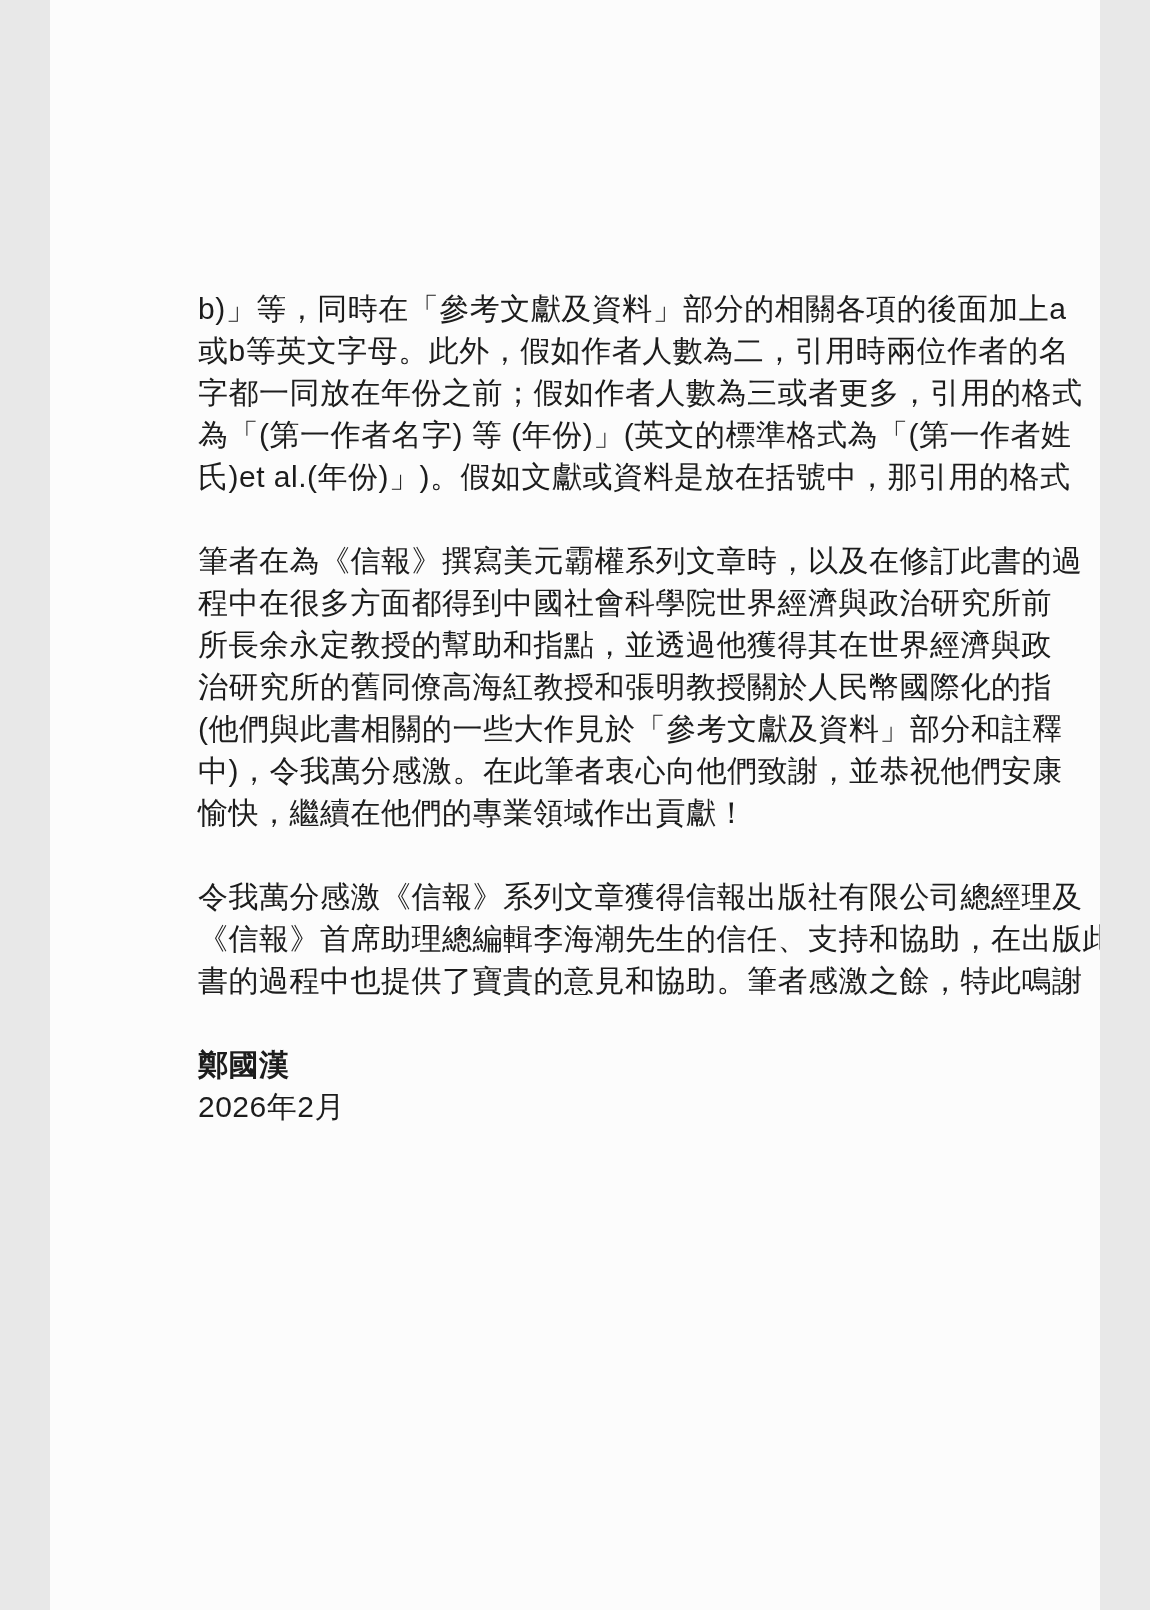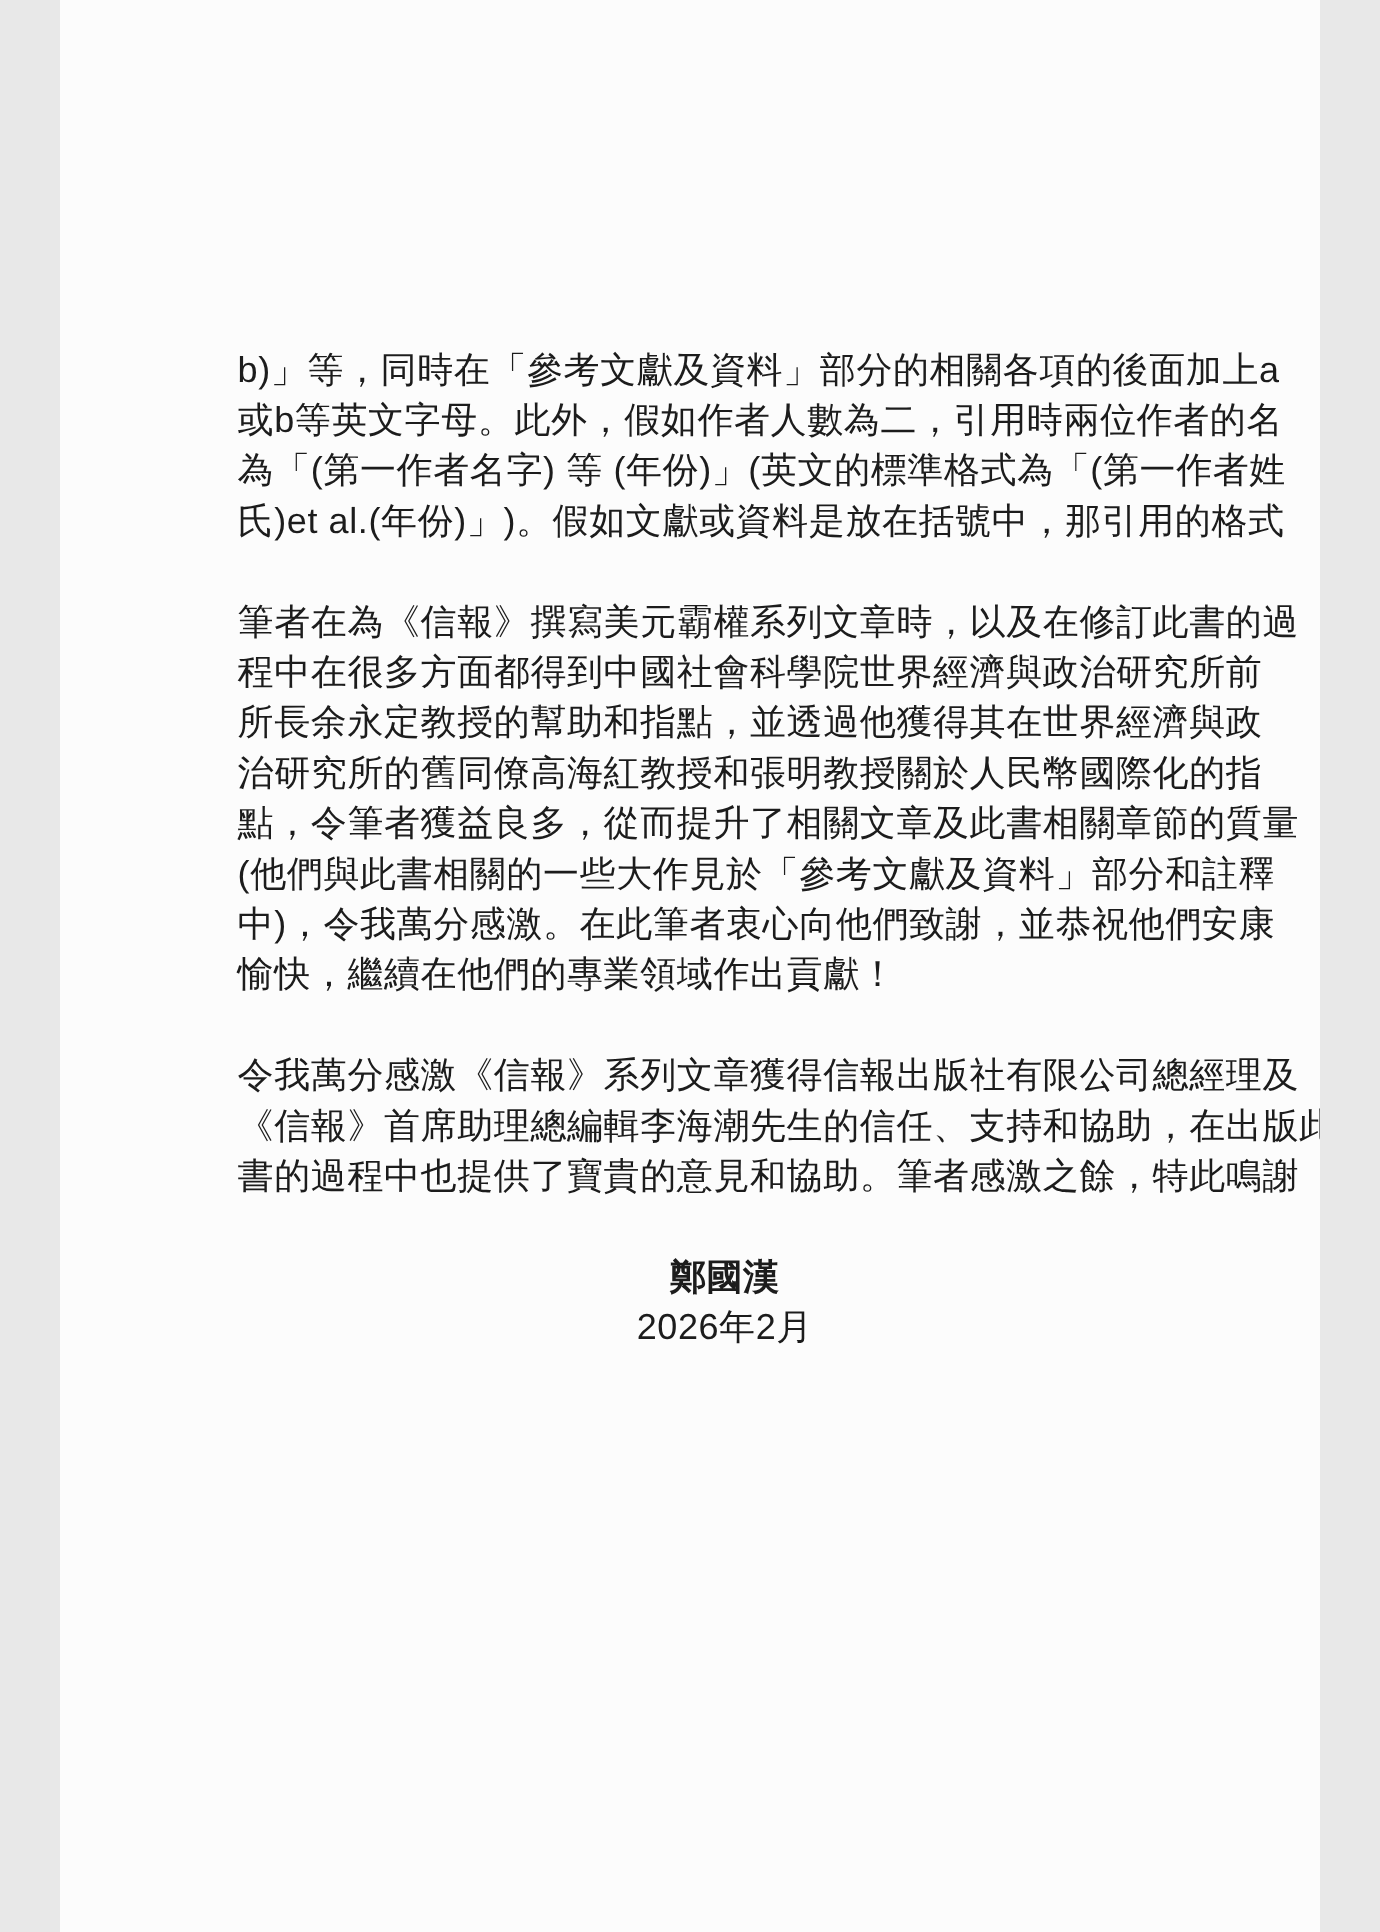--- a/index.html
+++ b/index.html
@@ -34,49 +34,49 @@
   .line {
     text-align: justify;
     text-align-last: justify;
     white-space: nowrap;
   }
   .line.para-end {
     text-align-last: left;
   }
   .signature-block {
     margin-top: 42px;
-    text-align: center;
+    text-align: left;
   }
   .sig-name {
     font-weight: 700;
     line-height: 42px;
   }
   .sig-date {
     font-weight: 300;
     line-height: 42px;
   }
 </style>
 </head>
 <body>
 
 <div class="page" style="background: rgb(252, 252, 252); color: rgb(28, 28, 28);">
   <div class="text-block">
     <div id="paragraphs">
         <div class="para">
           <div class="line">b)」等，同時在「參考文獻及資料」部分的相關各項的後面加上a</div>
           <div class="line">或b等英文字母。此外，假如作者人數為二，引用時兩位作者的名</div>
+          <div class="line">字都一同放在年份之前；假如作者人數為三或者更多，引用的格式</div>
           <div class="line">為「(第一作者名字) 等 (年份)」(英文的標準格式為「(第一作者姓</div>
           <div class="line">氏)et al.(年份)」)。假如文獻或資料是放在括號中，那引用的格式</div>
         </div>
         <div class="para">
           <div class="line">筆者在為《信報》撰寫美元霸權系列文章時，以及在修訂此書的過</div>
           <div class="line">程中在很多方面都得到中國社會科學院世界經濟與政治研究所前</div>
           <div class="line">所長余永定教授的幫助和指點，並透過他獲得其在世界經濟與政</div>
           <div class="line">治研究所的舊同僚高海紅教授和張明教授關於人民幣國際化的指</div>
-          <div class="line">點，令筆者獲益良多，從而提升了相關文章及此書相關章節的質量</div>
           <div class="line">(他們與此書相關的一些大作見於「參考文獻及資料」部分和註釋</div>
           <div class="line">中)，令我萬分感激。在此筆者衷心向他們致謝，並恭祝他們安康</div>
           <div class="line para-end">愉快，繼續在他們的專業領域作出貢獻！</div>
         </div>
         <div class="para">
           <div class="line">令我萬分感激《信報》系列文章獲得信報出版社有限公司總經理及</div>
           <div class="line">《信報》首席助理總編輯李海潮先生的信任、支持和協助，在出版此</div>
           <div class="line">書的過程中也提供了寶貴的意見和協助。筆者感激之餘，特此鳴謝</div>
         </div>
       </div>

